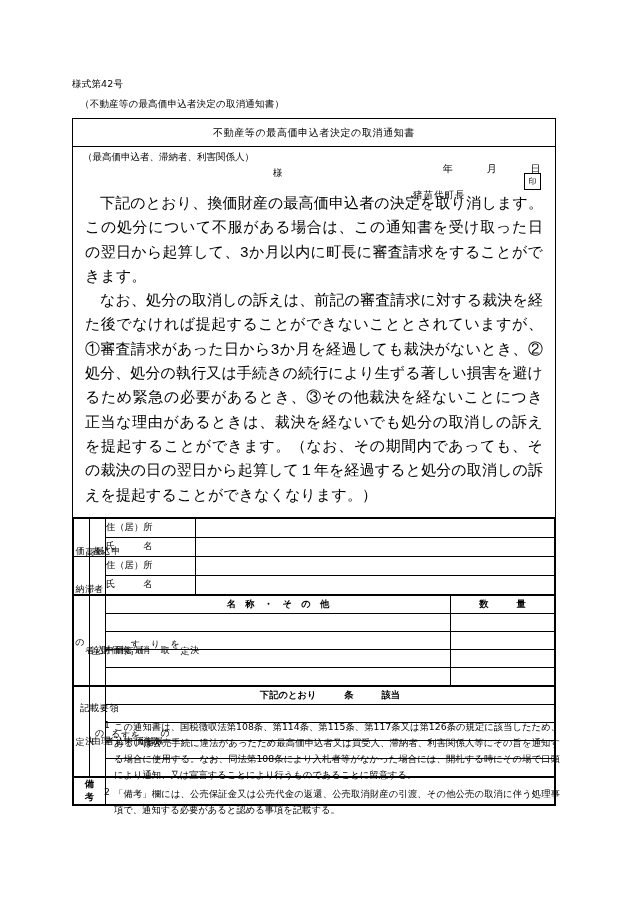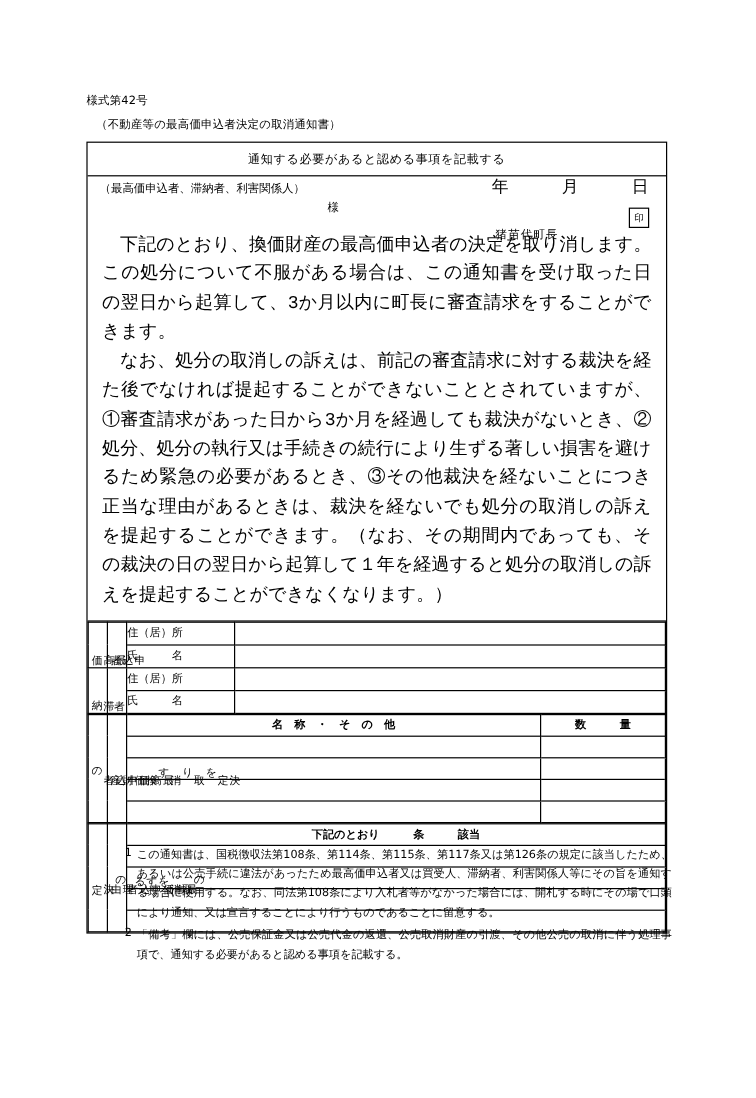--- a/index.html
+++ b/index.html
@@ -64,24 +64,23 @@
   .sama {
     position: absolute;
     left: 200px;
     top: 20px;
     font-size: 9.5px;
     letter-spacing: 2px;
   }
   .date-line {
     position: absolute;
     right: 14px;
-    top: 0;
-    font-size: 14px;
+    top: 15px;
+    font-size: 10px;
     letter-spacing: 0.5px;
-    font-family: Liberation Mono, monospace;
   }
   .date-line span { display: inline-block; }
   .mayor-line {
     position: absolute;
     left: 340px;
     top: 30px;
     font-size: 9.5px;
     letter-spacing: 1px;
     margin-top: 12px;
   }
@@ -185,21 +184,21 @@
 </head>
 <body>
 
 <div class="page">
 
   <div class="form-no">様式第42号</div>
   <div class="form-subtitle">（不動産等の最高価申込者決定の取消通知書）</div>
 
   <div class="outer-box">
 
-    <div class="doc-title">通知する必要があると認める事項を記載する</div>
+    <div class="doc-title">不動産等の最高価申込者決定の取消通知書</div>
 
     <div class="addressee-row">
       <div class="addressee">（最高価申込者、滞納者、利害関係人）</div>
       <div class="sama">様</div>
       <div class="date-line">
         <span>年</span>
         <span style="width:26px"></span>
         <span>月</span>
         <span style="width:26px"></span>
         <span>日</span>
@@ -298,24 +297,37 @@
           </tr>
           <tr>
             <td class="dotcell"></td>
           </tr>
           <tr>
             <td style="height:17px"></td>
           </tr>
         </tbody>
       </table>
 
+      <table class="tbl">
+        <colgroup>
+          <col style="width:32px">
+          <col>
+        </colgroup>
+        <tbody>
+          <tr>
+            <td class="center" style="height:26px">備　　考</td>
+            <td></td>
+          </tr>
+        </tbody>
+      </table>
     </div>
   </div>
 
   <div class="notes">
+    <div class="notes-title">記載要領</div>
     <div class="note">
       <div class="note-num">1</div>
       <div class="note-body">この通知書は、国税徴収法第108条、第114条、第115条、第117条又は第126条の規定に該当したため、あるいは公売手続に違法があったため最高価申込者又は買受人、滞納者、利害関係人等にその旨を通知する場合に使用する。なお、同法第108条により入札者等がなかった場合には、開札する時にその場で口頭により通知、又は宣言することにより行うものであることに留意する。</div>
     </div>
     <div class="note">
       <div class="note-num">2</div>
       <div class="note-body">「備考」欄には、公売保証金又は公売代金の返還、公売取消財産の引渡、その他公売の取消に伴う処理事項で、通知する必要があると認める事項を記載する。</div>
     </div>
   </div>
 

